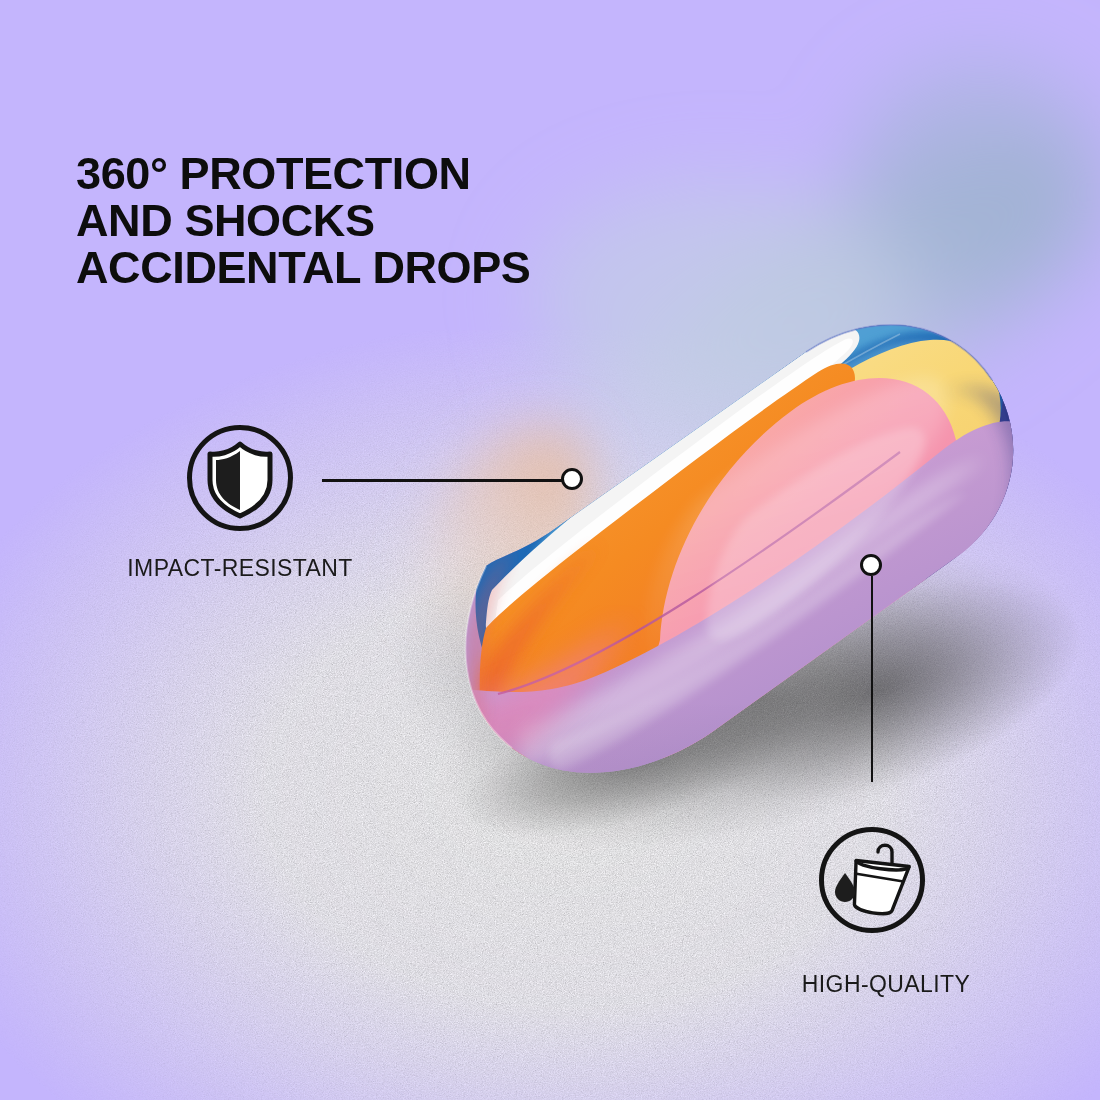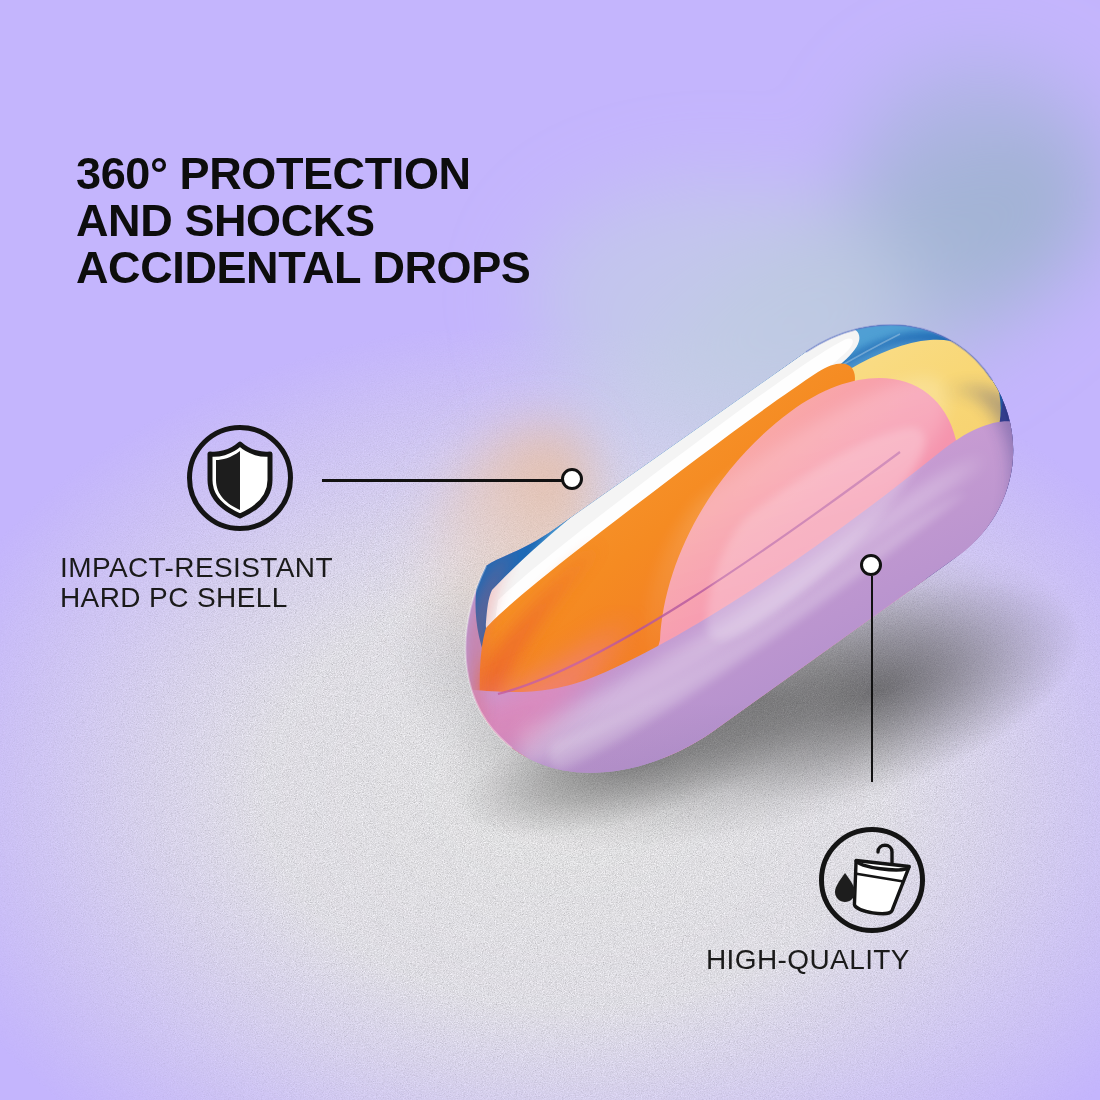--- a/index.html
+++ b/index.html
@@ -19,26 +19,26 @@
   
   #headline{
     position:absolute;left:76px;top:120px;width:620px;
     font-size:45px;line-height:47px;font-weight:700;letter-spacing:-0.4px;
     color:#0d0d0d;text-transform:uppercase;
   }
   #headline .hl-line{display:block;white-space:pre;}
 
   
   .feat-label{
-    position:absolute;color:#1a1a1a;
-    font-size:28px;line-height:30px;font-weight:500;letter-spacing:0.4px;
+    position:absolute;text-align:center;color:#1a1a1a;
+    font-size:23px;line-height:30px;font-weight:500;letter-spacing:0.4px;
     text-transform:uppercase;
   }
   #label-shell{left:60px;top:553px;width:360px;}
-  #label-print{left:706px;top:945px;width:360px;}
+  #label-print{left:706px;top:969px;width:360px;}
   .feat-label span{display:block;white-space:pre;}
 
   
   .badge{position:absolute;border-radius:50%;}
   #badge-shield{left:186px;top:424px;width:108px;height:108px;}
   #badge-bucket{left:818px;top:826px;width:108px;height:108px;}
 
   
   .leader{position:absolute;background:#111;}
   #leader-1{left:322px;top:479px;width:240px;height:3px;}
@@ -395,21 +395,20 @@
   <div id="copy" class="layer">
 
     <h1 id="headline">
       <span class="hl-line">360° PROTECTION</span>
       <span class="hl-line">AND SHOCKS</span>
       <span class="hl-line">ACCIDENTAL DROPS</span>
     </h1>
 
     <div class="feat-label" id="label-shell">
       <span>IMPACT-RESISTANT</span>
-      <span>HARD PC SHELL</span>
     </div>
 
     <div class="feat-label" id="label-print">
       <span>HIGH-QUALITY</span>
     </div>
   </div>
 
 </div>
 
 </body></html>

